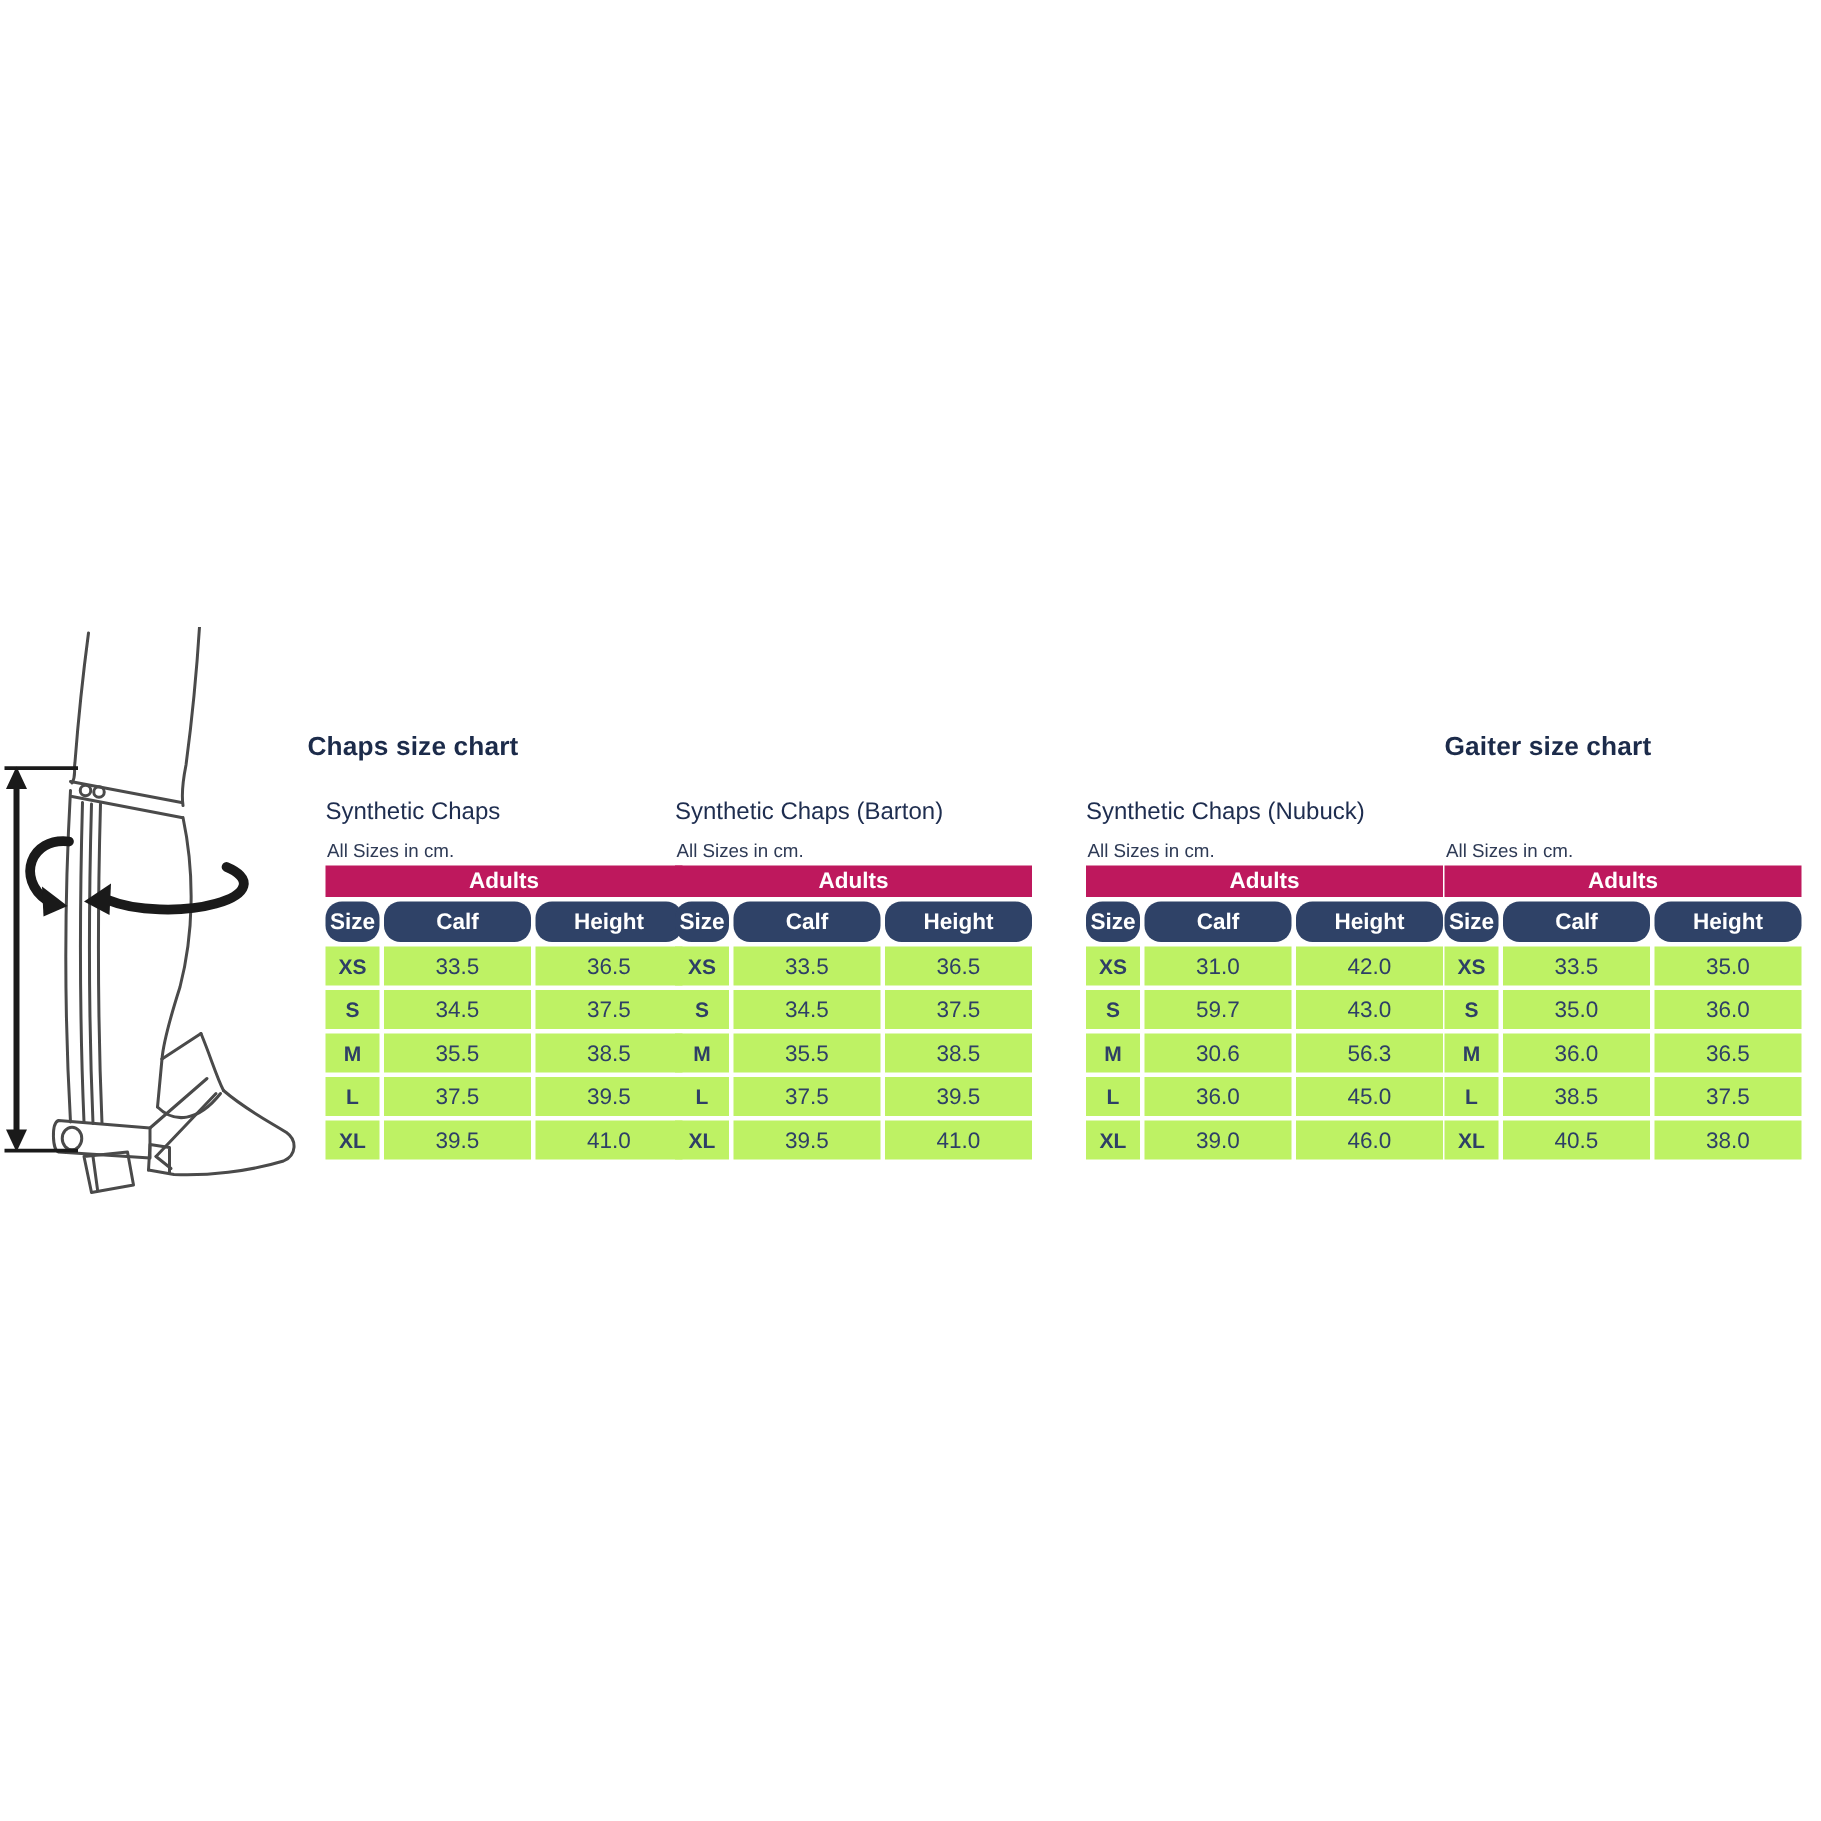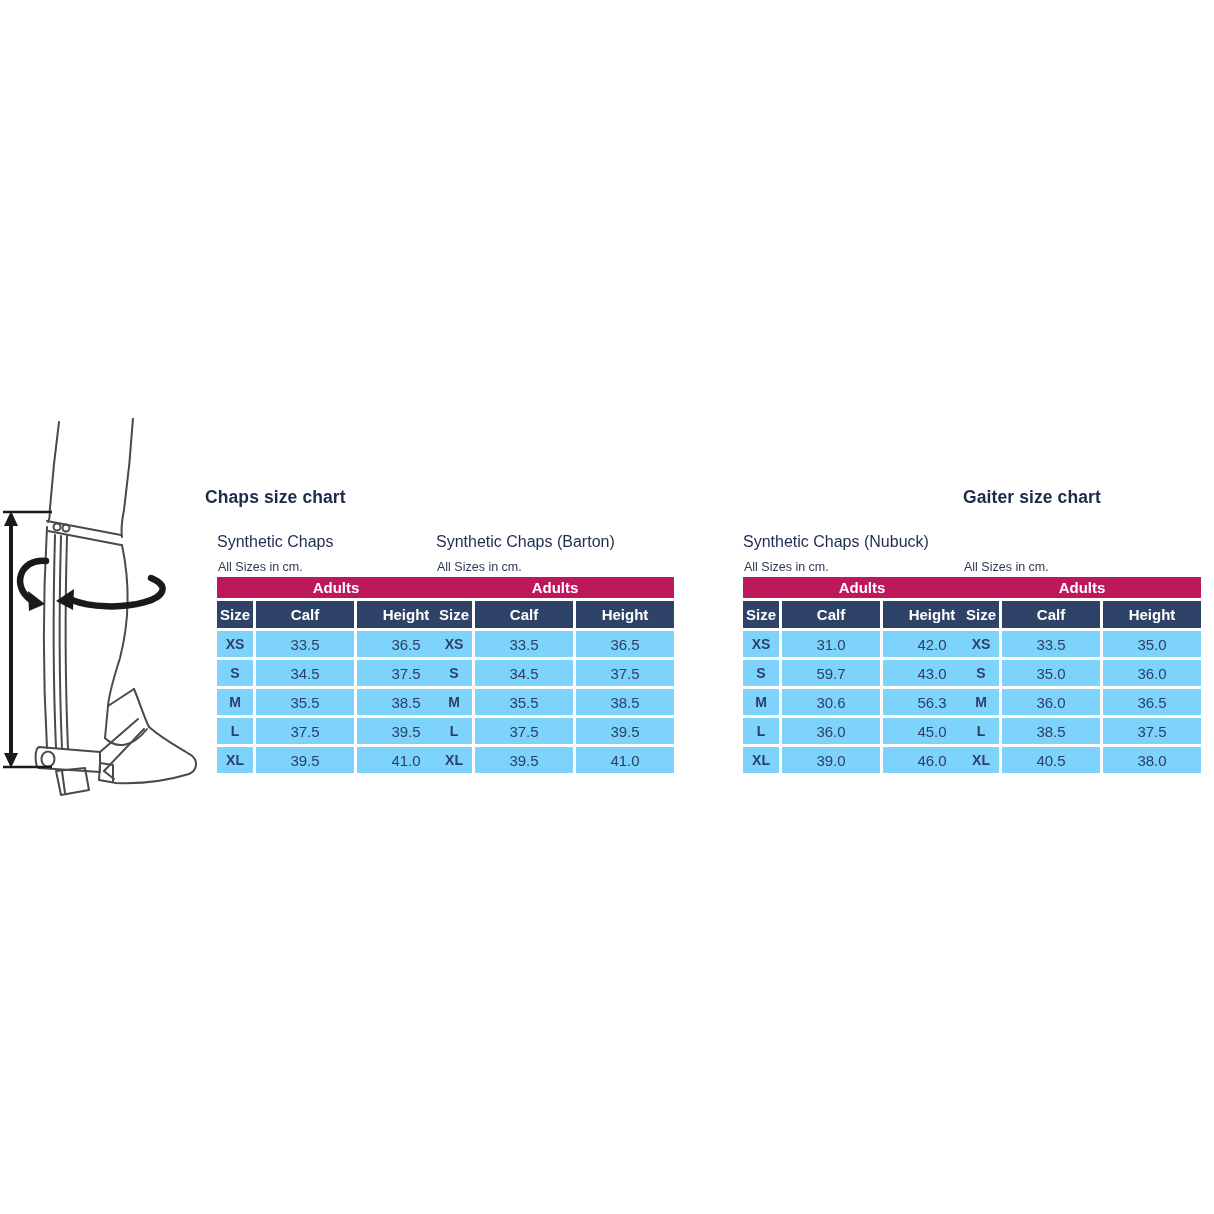--- a/index.html
+++ b/index.html
@@ -33,22 +33,22 @@
   }
   .heading-chaps  { left: 205px; }
   .heading-gaiter { left: 963px; }
 
   .tblock {
     position: absolute;
     top: 531px;
     width: 242px;
   }
   .tblock-0 { left: 205px; padding-left: 12px; }
-  .tblock-1 { left: 436px; }
-  .tblock-2 { left: 743px; }
+  .tblock-1 { left: 450px; }
+  .tblock-2 { left: 724px; }
   .tblock-3 { left: 963px; }
 
   .ttitle {
     font-size: 16px;
     color: #1e2d4f;
     height: 22px;
     line-height: 22px;
     white-space: nowrap;
   }
   .tnote {
@@ -79,23 +79,24 @@
     padding: 0;
   }
   tr.cols-row th {
     background: #2f4267;
     color: #ffffff;
     font-weight: bold;
     font-size: 15px;
     text-align: center;
     height: 27px;
     padding: 0;
+    border-radius: 11px;
   }
   tbody td {
-    background: #7dd3fc;
+    background: #bef264;
     color: #2e3f66;
     font-size: 15px;
     text-align: center;
     height: 26px;
     padding: 0;
   }
   tbody td.size-cell {
     font-weight: bold;
     font-size: 14px;
   }

